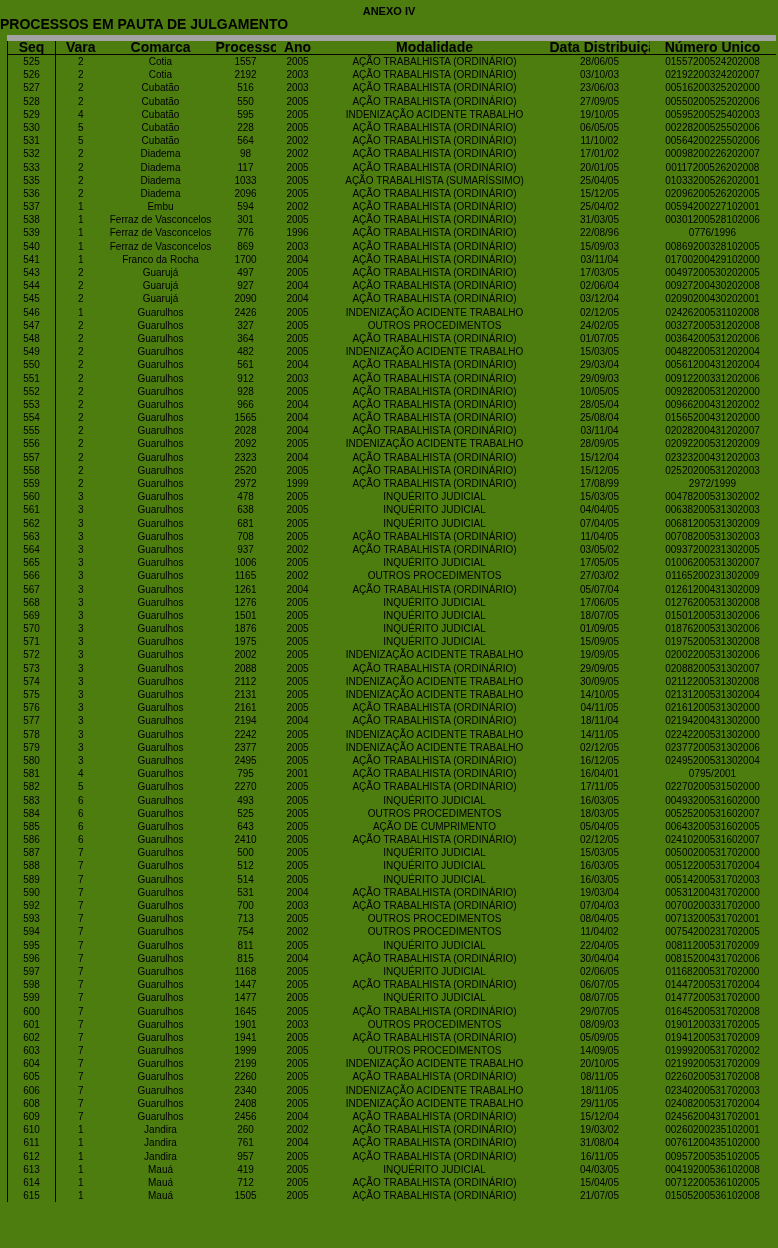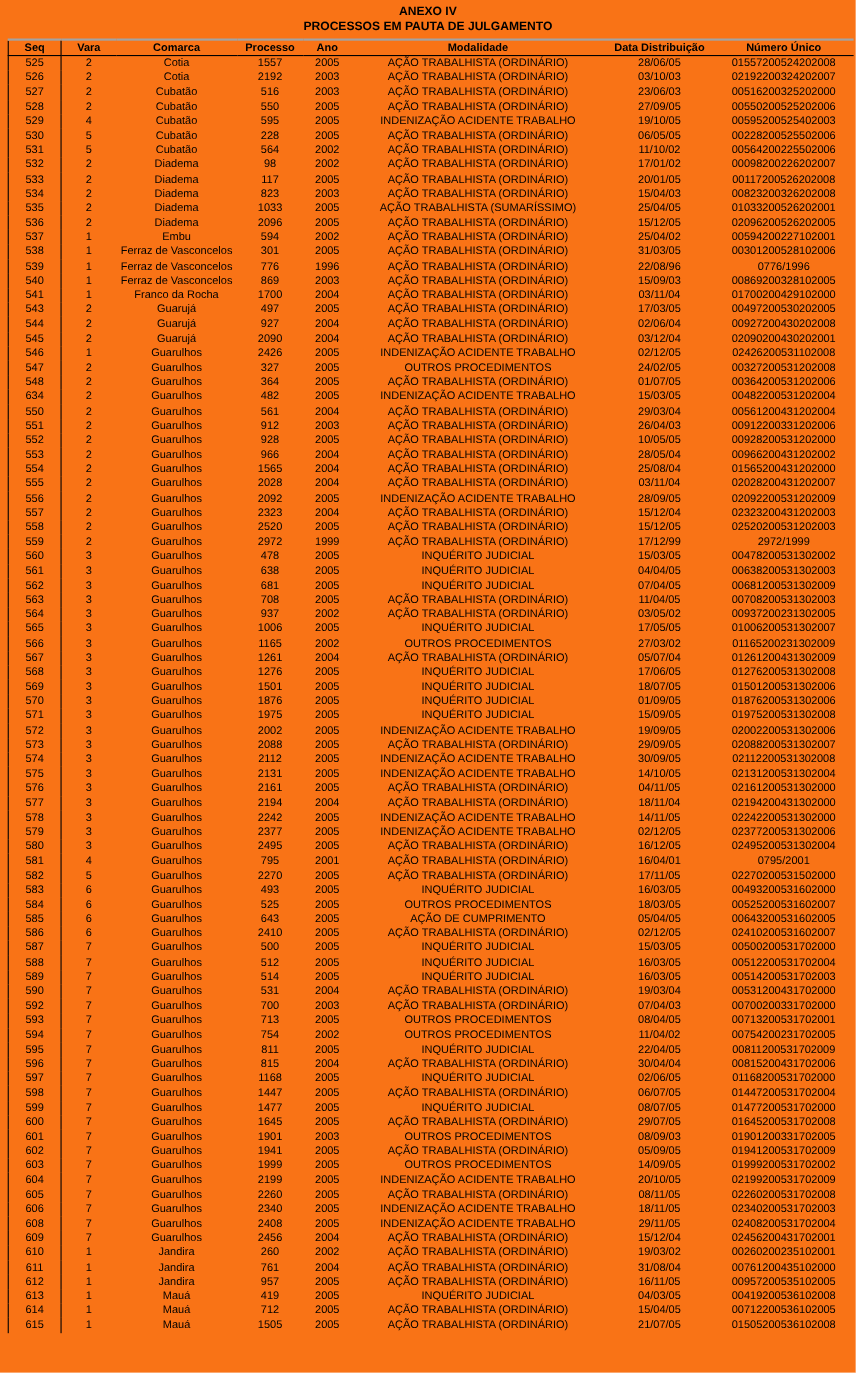--- a/index.html
+++ b/index.html
@@ -6,50 +6,49 @@
     margin: 0;
     padding: 0;
     background: #ffffff;
     color: #000000;
     font-family: "Liberation Sans", sans-serif;
   }
   .page {
     width: 778px;
     height: 1248px;
     overflow: hidden;
-    background: #f97316;
+    background: #4d7c0f;
   }
   .doc-title {
     text-align: center;
     font-weight: bold;
     font-size: 11px;
     line-height: 13px;
     margin-top: 5px;
   }
   .doc-subtitle {
-    text-align: center;
     font-weight: bold;
-    font-size: 11px;
+    font-size: 14px;
     line-height: 13px;
   }
   table.proc-table {
     border-collapse: collapse;
     table-layout: fixed;
     width: 768px;
     margin: 4px 0 0 7px;
   }
   .proc-table th {
     font-weight: bold;
-    font-size: 10px;
+    font-size: 14px;
     line-height: 13px;
     padding: 0;
     text-align: center;
     white-space: nowrap;
     overflow: hidden;
-    border-top: 2px solid #a3a3a3;
+    border-top: 6px solid #a3a3a3;
     border-bottom: 1px solid #000000;
   }
   .proc-table td {
     font-size: 10px;
     line-height: 13.18px;
     height: 13.18px;
     padding: 0;
     text-align: center;
     white-space: nowrap;
     overflow: hidden;
@@ -183,30 +182,20 @@
           <td>533</td>
           <td>2</td>
           <td>Diadema</td>
           <td>117</td>
           <td>2005</td>
           <td>AÇÃO TRABALHISTA (ORDINÁRIO)</td>
           <td>20/01/05</td>
           <td>00117200526202008</td>
         </tr>
         <tr>
-          <td>534</td>
-          <td>2</td>
-          <td>Diadema</td>
-          <td>823</td>
-          <td>2003</td>
-          <td>AÇÃO TRABALHISTA (ORDINÁRIO)</td>
-          <td>15/04/03</td>
-          <td>00823200326202008</td>
-        </tr>
-        <tr>
           <td>535</td>
           <td>2</td>
           <td>Diadema</td>
           <td>1033</td>
           <td>2005</td>
           <td>AÇÃO TRABALHISTA (SUMARÍSSIMO)</td>
           <td>25/04/05</td>
           <td>01033200526202001</td>
         </tr>
         <tr>
@@ -323,21 +312,21 @@
           <td>548</td>
           <td>2</td>
           <td>Guarulhos</td>
           <td>364</td>
           <td>2005</td>
           <td>AÇÃO TRABALHISTA (ORDINÁRIO)</td>
           <td>01/07/05</td>
           <td>00364200531202006</td>
         </tr>
         <tr>
-          <td>634</td>
+          <td>549</td>
           <td>2</td>
           <td>Guarulhos</td>
           <td>482</td>
           <td>2005</td>
           <td>INDENIZAÇÃO ACIDENTE TRABALHO</td>
           <td>15/03/05</td>
           <td>00482200531202004</td>
         </tr>
         <tr>
           <td>550</td>
@@ -349,21 +338,21 @@
           <td>29/03/04</td>
           <td>00561200431202004</td>
         </tr>
         <tr>
           <td>551</td>
           <td>2</td>
           <td>Guarulhos</td>
           <td>912</td>
           <td>2003</td>
           <td>AÇÃO TRABALHISTA (ORDINÁRIO)</td>
-          <td>26/04/03</td>
+          <td>29/09/03</td>
           <td>00912200331202006</td>
         </tr>
         <tr>
           <td>552</td>
           <td>2</td>
           <td>Guarulhos</td>
           <td>928</td>
           <td>2005</td>
           <td>AÇÃO TRABALHISTA (ORDINÁRIO)</td>
           <td>10/05/05</td>
@@ -429,21 +418,21 @@
           <td>15/12/05</td>
           <td>02520200531202003</td>
         </tr>
         <tr>
           <td>559</td>
           <td>2</td>
           <td>Guarulhos</td>
           <td>2972</td>
           <td>1999</td>
           <td>AÇÃO TRABALHISTA (ORDINÁRIO)</td>
-          <td>17/12/99</td>
+          <td>17/08/99</td>
           <td>2972/1999</td>
         </tr>
         <tr>
           <td>560</td>
           <td>3</td>
           <td>Guarulhos</td>
           <td>478</td>
           <td>2005</td>
           <td>INQUÉRITO JUDICIAL</td>
           <td>15/03/05</td>

